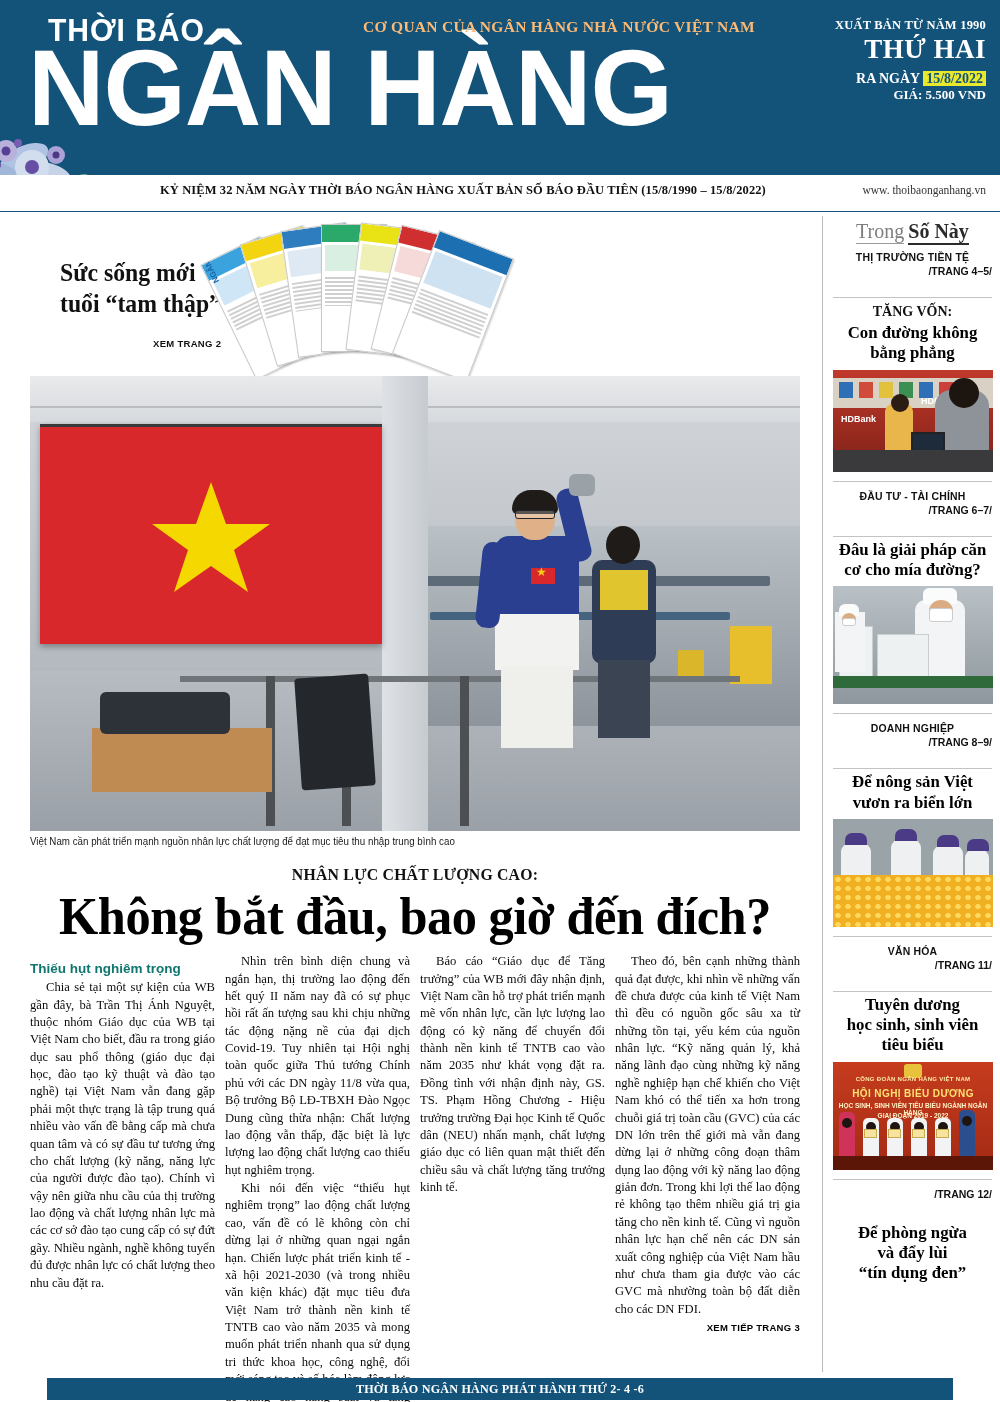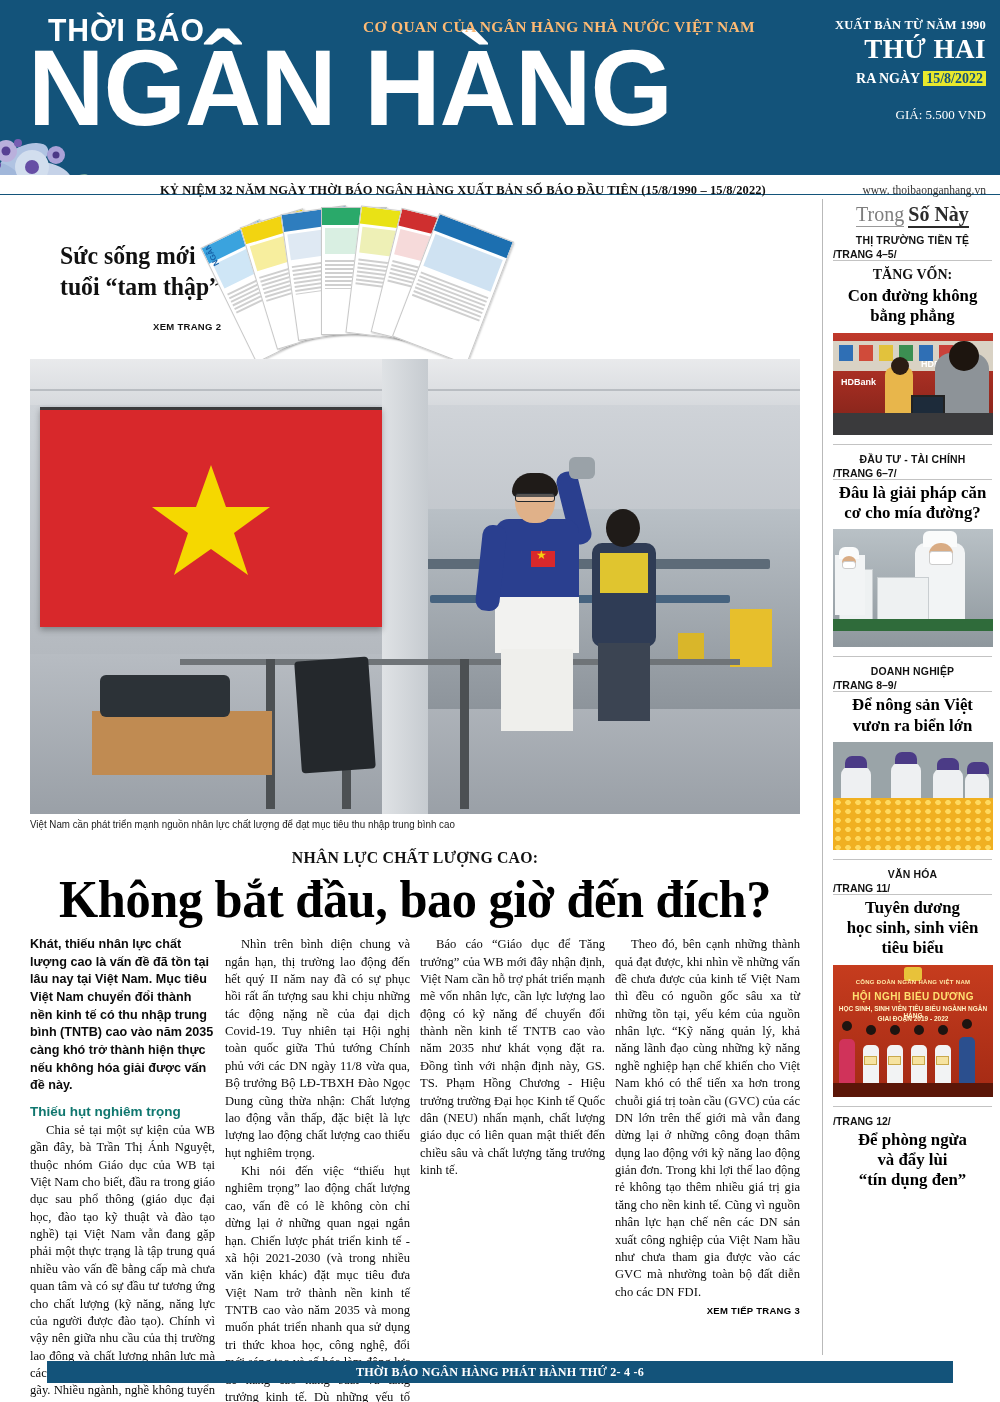--- a/index.html
+++ b/index.html
@@ -79,27 +79,27 @@
     margin-top: 1px;
   }
   .mh-date {
     margin-top: 6px; font-size: 14px; font-weight: bold;
     white-space: nowrap;
   }
   .mh-date .hl {
     background: #e8e82c; color: #13537a; padding: 0 3px;
   }
   .mh-price {
-    margin-top: 20px; font-size: 13px; font-weight: normal;
+    margin-top: 0; font-size: 13px; font-weight: bold;
   }
 
   
   .anniv-strip {
     position: relative;
-    width: 1000px; height: 20px;
+    width: 1000px; height: 37px;
     background: #ffffff;
     border-bottom: 1.5px solid #13537a;
   }
   .anniv-text {
     position: absolute; left: 160px; top: 8px;
     font-family: "Liberation Serif", serif;
     font-weight: bold;
     font-size: 12.5px;
     color: #111;
     letter-spacing: 0.1px;
@@ -400,26 +400,26 @@
   .rail-block { margin-top: 8px; }
   .rail-sep { border-top: 1px solid #c3c3c3; margin: 9px 0 6px 0; }
   .rail-cat {
     text-align:center;
     font-family:"Liberation Sans", sans-serif;
     font-weight:bold; font-size:11px;
     letter-spacing:.2px; color:#111;
     transform: scaleX(0.95);
   }
   .rail-page {
-    text-align:left;
+    text-align:right;
     font-family:"Liberation Sans", sans-serif;
     font-weight:bold; font-size:10.5px;
     color:#111; margin-top:2px;
     border-bottom:1px solid #c3c3c3;
-    padding-bottom:0;
+    padding-bottom:20px;
   }
   .rail-over {
     text-align:center;
     font-family:"Liberation Serif", serif;
     font-weight:bold; font-size:14px;
     color:#111; margin-top:6px;
     line-height:1.15;
   }
   .rail-title {
     text-align:center;
@@ -726,21 +726,20 @@
     </div>
 
     <div class="photo-caption">Việt Nam cần phát triển mạnh nguồn nhân lực chất lượng để đạt mục tiêu thu nhập trung bình cao</div>
 
     <div class="kicker">NHÂN LỰC CHẤT LƯỢNG CAO:</div>
     <div class="headline">Không bắt đầu, bao giờ đến đích?</div>
 
 
     <div class="cols">
       <div class="col">
-        <p class="lead">Khát, thiếu nhân lực chất lượng cao là vấn đề đã tồn tại lâu nay tại Việt Nam. Mục tiêu Việt Nam chuyển đổi thành nền kinh tế có thu nhập trung bình (TNTB) cao vào năm 2035 càng khó trở thành hiện thực nếu không hóa giải được vấn đề này.</p>
         <h3 class="sub">Thiếu hụt nghiêm trọng</h3>
         <p>Chia sẻ tại một sự kiện của WB gần đây, bà Trần Thị Ánh Nguyệt, thuộc nhóm Giáo dục của WB tại Việt Nam cho biết, đầu ra trong giáo dục sau phổ thông (giáo dục đại học, đào tạo kỹ thuật và đào tạo nghề) tại Việt Nam vẫn đang gặp phải một thực trạng là tập trung quá nhiều vào vấn đề bằng cấp mà chưa quan tâm và có sự đầu tư tương ứng cho chất lượng (kỹ năng, năng lực của người được đào tạo). Chính vì vậy nên giữa nhu cầu của thị trường lao động và chất lượng nhân lực mà các cơ sở đào tạo cung cấp có sự đứt gãy. Nhiều ngành, nghề không tuyển đủ được nhân lực có chất lượng theo nhu cầu đặt ra.</p>
       </div>
       <div class="col">
         <p>Nhìn trên bình diện chung và ngắn hạn, thị trường lao động đến hết quý II năm nay đã có sự phục hồi rất ấn tượng sau khi chịu những tác động nặng nề của đại dịch Covid-19. Tuy nhiên tại Hội nghị toàn quốc giữa Thủ tướng Chính phủ với các DN ngày 11/8 vừa qua, Bộ trưởng Bộ LĐ-TBXH Đào Ngọc Dung cũng thừa nhận: Chất lượng lao động vẫn thấp, đặc biệt là lực lượng lao động chất lượng cao thiếu hụt nghiêm trọng.</p>
         <p>Khi nói đến việc “thiếu hụt nghiêm trọng” lao động chất lượng cao, vấn đề có lẽ không còn chỉ dừng lại ở những quan ngại ngắn hạn. Chiến lược phát triển kinh tế - xã hội 2021-2030 (và trong nhiều văn kiện khác) đặt mục tiêu đưa Việt Nam trở thành nền kinh tế TNTB cao vào năm 2035 và mong muốn phát triển nhanh qua sử dụng tri thức khoa học, công nghệ, đổi mới sáng tạo và số hóa làm động lực để nâng cao năng suất và tăng trưởng kinh tế. Dù những yếu tố trên, cùng với việc chuyển đổi mô hình tăng trưởng kinh tế là những điều kiện quan trọng trong lộ trình hiện thực hóa khát vọng này nhưng xét cho cùng nhân tố con người - mà ở đây là nguồn nhân lực chất lượng cao - vẫn là mấu chốt.</p>
       </div>
       <div class="col">
         <p>Báo cáo “Giáo dục để Tăng trưởng” của WB mới đây nhận định, Việt Nam cần hỗ trợ phát triển mạnh mẽ vốn nhân lực, cần lực lượng lao động có kỹ năng để chuyển đổi thành nền kinh tế TNTB cao vào năm 2035 như khát vọng đặt ra. Đồng tình với nhận định này, GS. TS. Phạm Hồng Chương - Hiệu trưởng trường Đại học Kinh tế Quốc dân (NEU) nhấn mạnh, chất lượng giáo dục có liên quan mật thiết đến chiều sâu và chất lượng tăng trưởng kinh tế.</p>
       </div>
@@ -830,21 +829,21 @@
     </div>
 
     <div class="rail-sep"></div>
 
     <div class="rail-block">
       <div class="rail-cat">VĂN HÓA</div>
       <div class="rail-page">/TRANG 11/</div>
       <div class="rail-title" style="white-space:pre-line">Tuyên dương
 học sinh, sinh viên
 tiêu biểu</div>
-      <div class="rail-photo" style="height:132px">
+      <div class="rail-photo" style="height:108px">
         <div class="rp4-bg"></div>
         <div class="rp4-emblem"></div>
         <div class="rp4-t1">CÔNG ĐOÀN NGÂN HÀNG VIỆT NAM</div>
         <div class="rp4-t2">HỘI NGHỊ BIỂU DƯƠNG</div>
         <div class="rp4-t3">HỌC SINH, SINH VIÊN TIÊU BIỂU NGÀNH NGÂN HÀNG</div>
         <div class="rp4-t4">GIAI ĐOẠN 2019 - 2022</div>
         <div class="rp4-p" style="left:6px;background:#d0335a;height:44px;"></div>
         <div class="rp4-ph" style="left:9px;top:56px;"></div>
         <div class="rp4-p" style="left:30px;"></div>
           <div class="rp4-ph" style="left:33px;top:60px;"></div>

